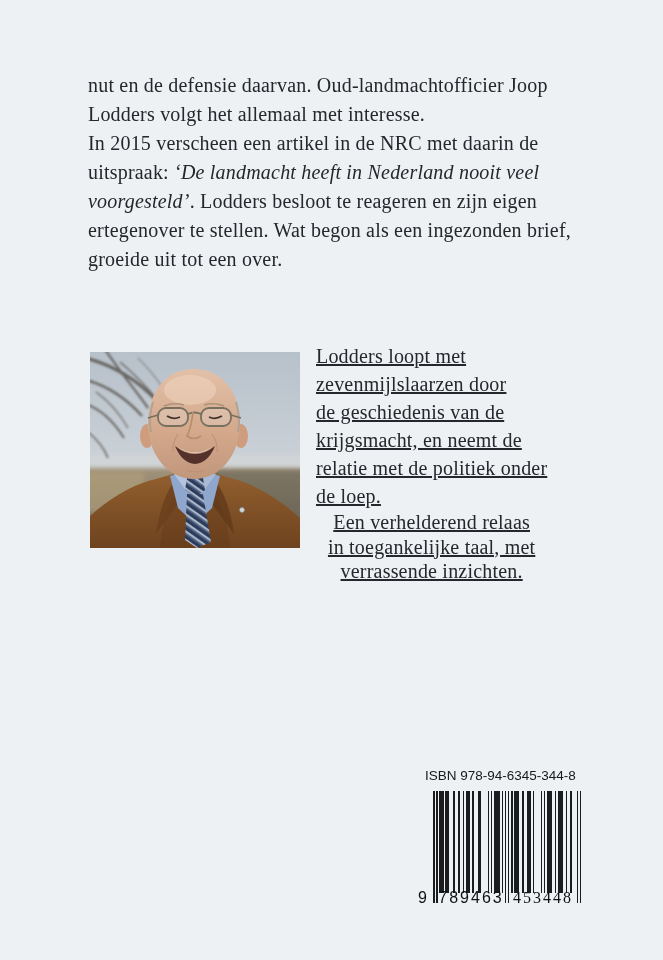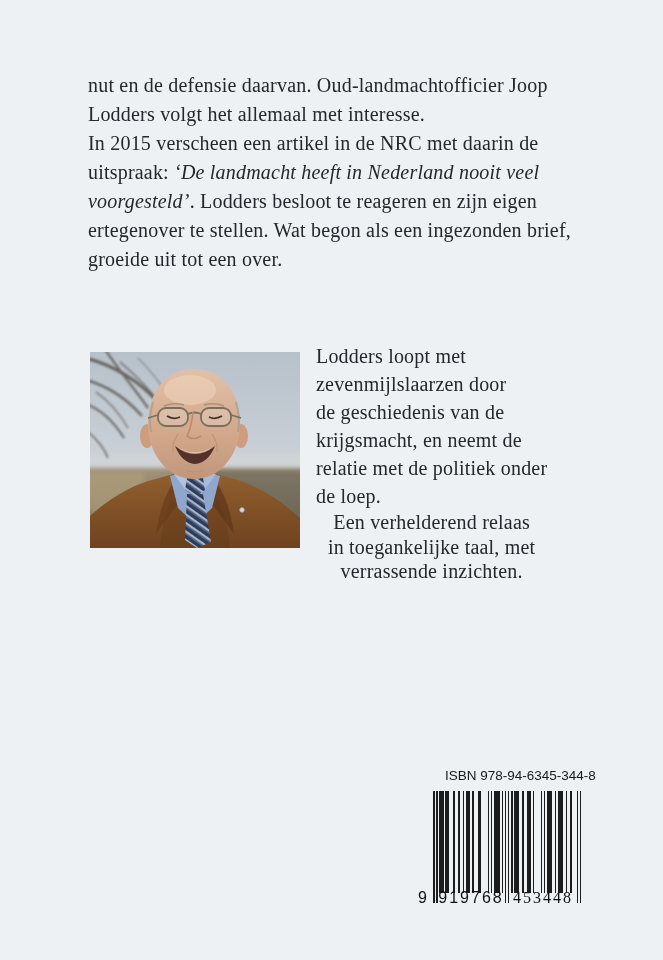--- a/index.html
+++ b/index.html
@@ -35,28 +35,29 @@
   }
   .photo-wrap svg { display:block; }
 
   
   .blurb-right {
     position: absolute;
     left: 316px;
     top: 342px;
     font-size: 20px;
     letter-spacing: 0.2px;
+    text-decoration: underline;
   }
   .blurb-right .wide { line-height: 28px; white-space: nowrap; }
   .blurb-right .tight { line-height: 24.5px; white-space: nowrap; text-align: center; }
 
   
   .isbn-label {
     position: absolute;
-    left: 445px;
+    left: 425px;
     top: 768px;
     width: 149px;
     text-align: center;
     font-family: "Liberation Sans", sans-serif;
     font-size: 13.5px;
     color: #17191b;
     white-space: nowrap;
   }
   .barcode {
     position: absolute;
@@ -261,17 +262,17 @@
         <rect x="121.68" y="0" width="1.58" height="102" fill="#1a1c1e"></rect>
         <rect x="124.80" y="0" width="1.58" height="102" fill="#1a1c1e"></rect>
         <rect x="126.36" y="0" width="1.58" height="102" fill="#1a1c1e"></rect>
         <rect x="127.92" y="0" width="1.58" height="102" fill="#1a1c1e"></rect>
         <rect x="132.60" y="0" width="1.58" height="102" fill="#1a1c1e"></rect>
         <rect x="137.28" y="0" width="1.58" height="102" fill="#1a1c1e"></rect>
         <rect x="143.52" y="0" width="1.58" height="112" fill="#1a1c1e"></rect>
         <rect x="146.64" y="0" width="1.58" height="112" fill="#1a1c1e"></rect>
       </svg>
     <span class="bc-digit bc-lead">9</span>
-    <span class="bc-digit bc-left">919768</span>
+    <span class="bc-digit bc-left">789463</span>
     <span class="bc-digit bc-right">453448</span>
   </div>
 
 </div>
 
 </body></html>

